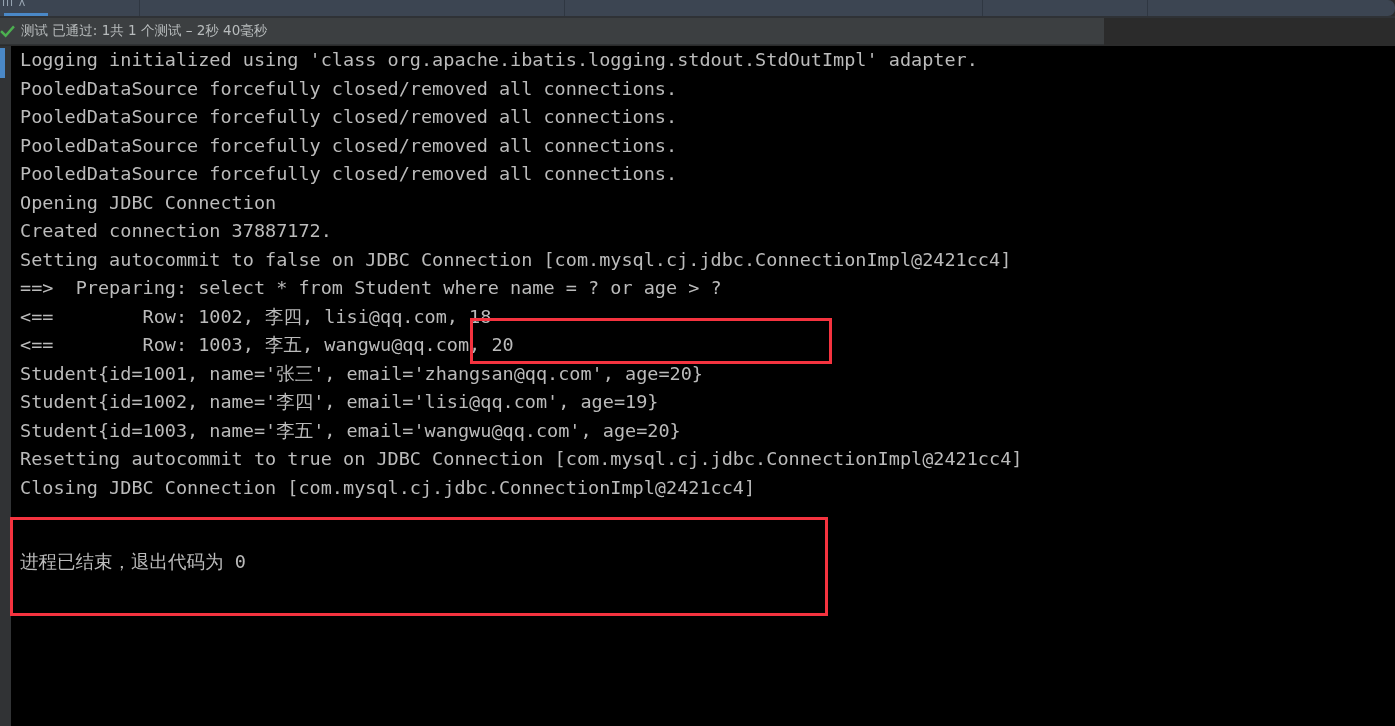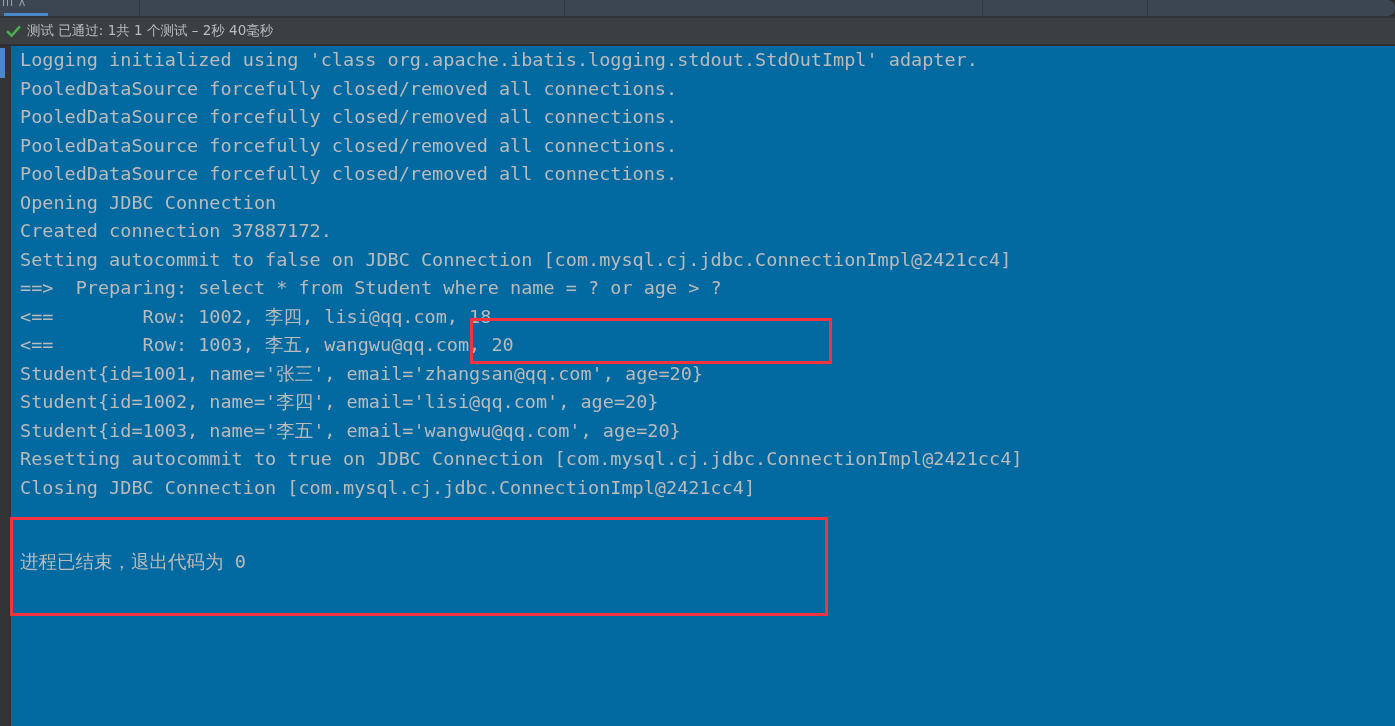--- a/index.html
+++ b/index.html
@@ -50,26 +50,25 @@
     position: absolute;
     left: 0; top: 16px;
     width: 1395px; height: 2px;
     background: #2f3236;
   }
 
   
   .statusbar {
     position: absolute;
     left: 0; top: 18px;
-    width: 1395px;
+    width: 1104px;
     height: 27px;
     background: #3c3f41;
     display: flex;
     align-items: center;
-    padding-left: 6px;
     box-sizing: border-box;
     border-bottom: 1px solid #2f3234;
   }
   .check-icon {
     width: 15px; height: 15px;
     margin-right: 6px;
     flex: 0 0 auto;
     display: block;
   }
   .status-text {
@@ -79,21 +78,21 @@
     white-space: pre;
     line-height: 1;
   }
 
   
   .console {
     position: absolute;
     left: 0; top: 46px;
     width: 1395px;
     height: 680px;
-    background: #0369a1;
+    background: #000000;
     overflow: hidden;
   }
   .gutter {
     position: absolute;
     left: 0; top: 0;
     width: 11px; height: 680px;
     background: #313335;
   }
   .run-marker {
     position: absolute;
@@ -162,21 +161,21 @@
     <div class="line">PooledDataSource forcefully closed/removed all connections.</div>
     <div class="line">PooledDataSource forcefully closed/removed all connections.</div>
     <div class="line">PooledDataSource forcefully closed/removed all connections.</div>
     <div class="line">Opening JDBC Connection</div>
     <div class="line">Created connection 37887172.</div>
     <div class="line">Setting autocommit to false on JDBC Connection [com.mysql.cj.jdbc.ConnectionImpl@2421cc4]</div>
     <div class="line">==&gt;  Preparing: select * from Student where name = ? or age &gt; ?</div>
     <div class="line">&lt;==        Row: 1002, 李四, lisi@qq.com, 18</div>
     <div class="line">&lt;==        Row: 1003, 李五, wangwu@qq.com, 20</div>
     <div class="line">Student{id=1001, name='张三', email='zhangsan@qq.com', age=20}</div>
-    <div class="line">Student{id=1002, name='李四', email='lisi@qq.com', age=20}</div>
+    <div class="line">Student{id=1002, name='李四', email='lisi@qq.com', age=19}</div>
     <div class="line">Student{id=1003, name='李五', email='wangwu@qq.com', age=20}</div>
     <div class="line">Resetting autocommit to true on JDBC Connection [com.mysql.cj.jdbc.ConnectionImpl@2421cc4]</div>
     <div class="line">Closing JDBC Connection [com.mysql.cj.jdbc.ConnectionImpl@2421cc4]</div>
     <div class="line exit">进程已结束，退出代码为 0</div>
   </div>
 
   <div class="redbox" id="redbox-sql"></div>
   <div class="redbox" id="redbox-out"></div>
 </div>
 

